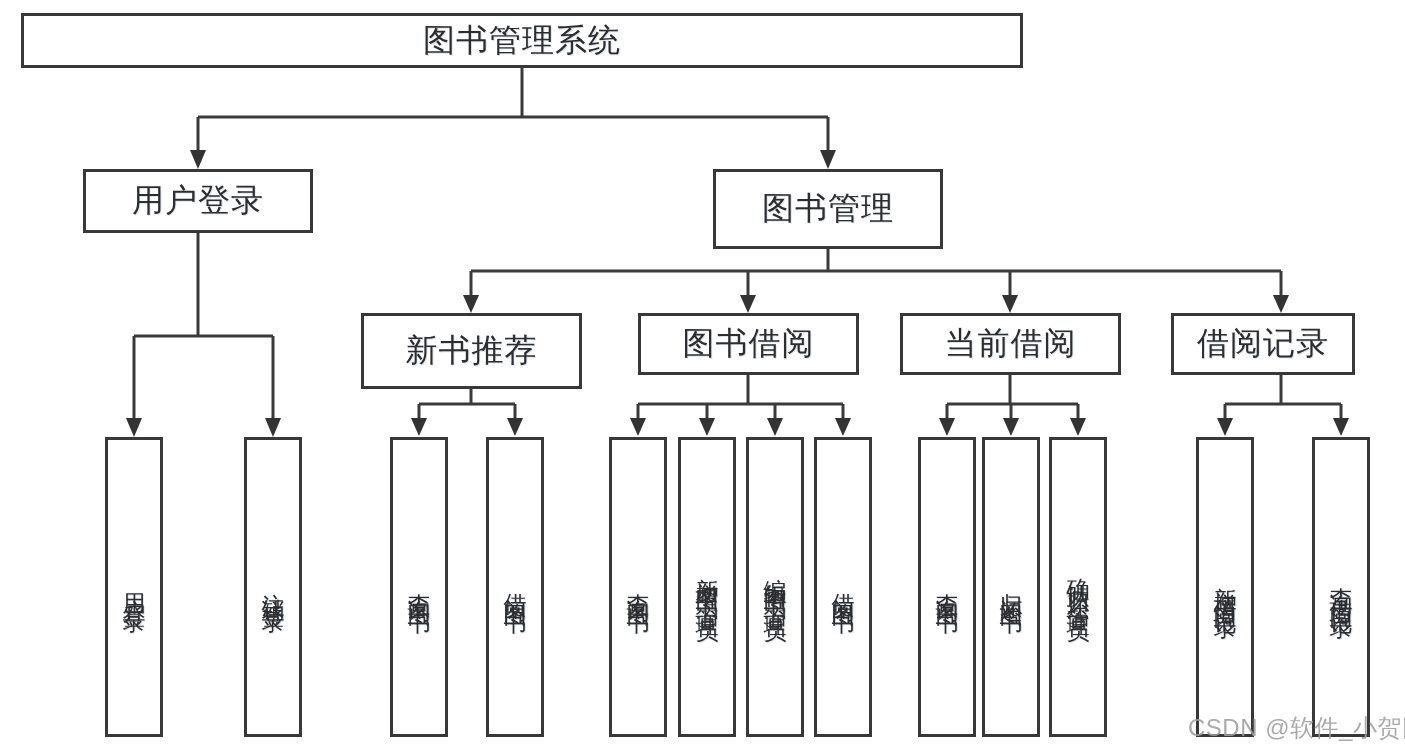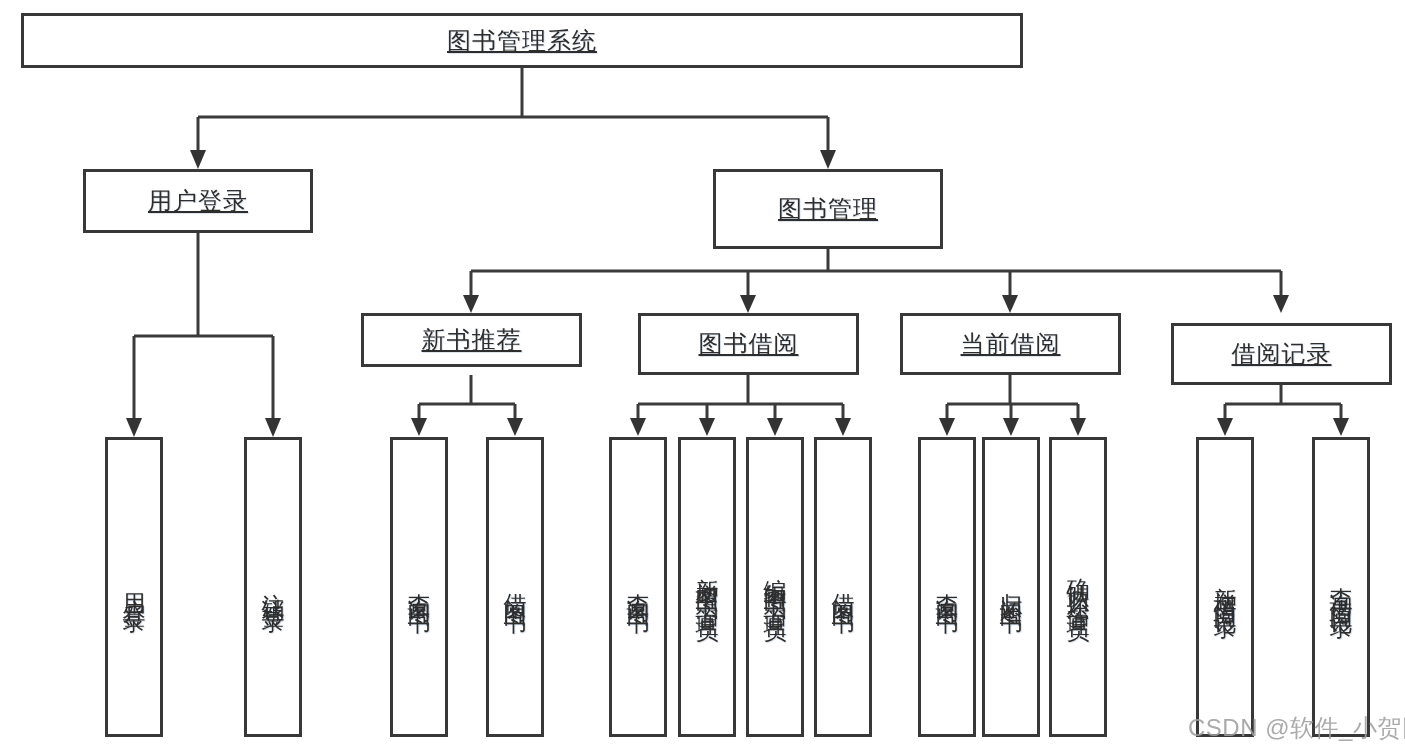--- a/index.html
+++ b/index.html
@@ -36,23 +36,22 @@
     background: #ffffff;
     border: 3px solid #383838;
     box-sizing: border-box;
     display: flex;
     align-items: center;
     justify-content: center;
     color: #2d2d2d;
     text-shadow: 1px 1px 0 rgba(120,150,190,0.25);
   }
   .h-node {
-    font-size: 24px;
+    font-size: 32px;
     letter-spacing: 1px;
-    text-decoration: underline;
   }
   .v-node {
     font-size: 23px;
     writing-mode: vertical-rl;
     text-orientation: mixed;
     letter-spacing: 6px;
     line-height: 1;
     padding: 8px 0;
   }
   .watermark {
@@ -132,24 +131,24 @@
     <polygon points="1217,418 1233,418 1225,436"></polygon>
     <path d="M1341 404 V419"></path>
     <polygon points="1333,418 1349,418 1341,436"></polygon>
   </svg>
 
   <div class="node h-node" style="left:21px; top:13px; width:1002px; height:55px;">图书管理系统</div>
 
   <div class="node h-node" style="left:83px; top:169px; width:230px; height:64px;">用户登录</div>
   <div class="node h-node" style="left:713px; top:169px; width:230px; height:80px;">图书管理</div>
 
-  <div class="node h-node" style="left:361px; top:313px; width:221px; height:54px;">新书推荐</div>
+  <div class="node h-node" style="left:361px; top:313px; width:221px; height:76px;">新书推荐</div>
   <div class="node h-node" style="left:638px; top:313px; width:221px; height:62px;">图书借阅</div>
   <div class="node h-node" style="left:900px; top:313px; width:221px; height:62px;">当前借阅</div>
-  <div class="node h-node" style="left:1171px; top:323px; width:221px; height:62px;">借阅记录</div>
+  <div class="node h-node" style="left:1171px; top:313px; width:184px; height:62px;">借阅记录</div>
 
   <div class="node v-node" style="left:105px; top:437px; width:58px; height:300px;">用户登录</div>
   <div class="node v-node" style="left:244px; top:437px; width:58px; height:300px;">注销登录</div>
 
   <div class="node v-node" style="left:390px; top:437px; width:58px; height:300px;">查询图书</div>
   <div class="node v-node" style="left:486px; top:437px; width:58px; height:300px;">借阅图书</div>
 
   <div class="node v-node" style="left:609px; top:437px; width:58px; height:300px;">查询图书</div>
   <div class="node v-node" style="left:678px; top:437px; width:58px; height:300px;">新增图书（管理员）</div>
   <div class="node v-node" style="left:746px; top:437px; width:58px; height:300px;">编辑图书（管理员）</div>

